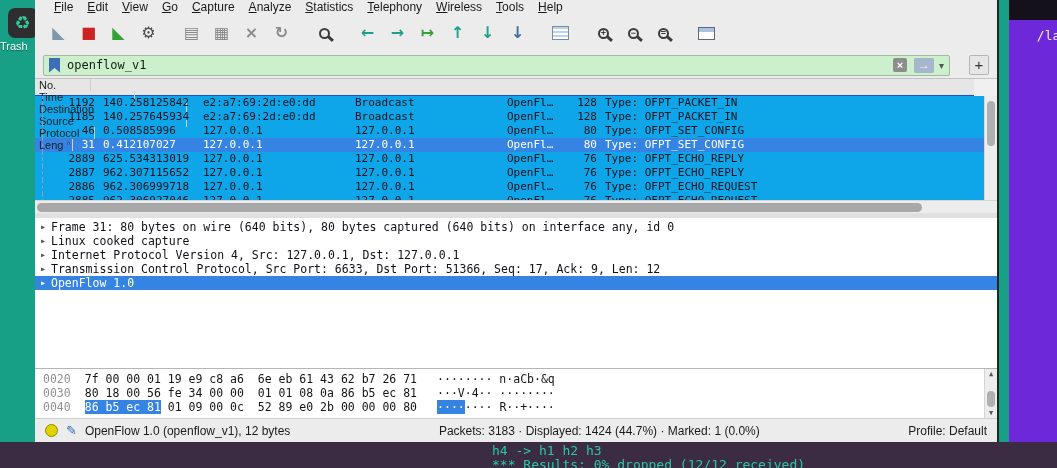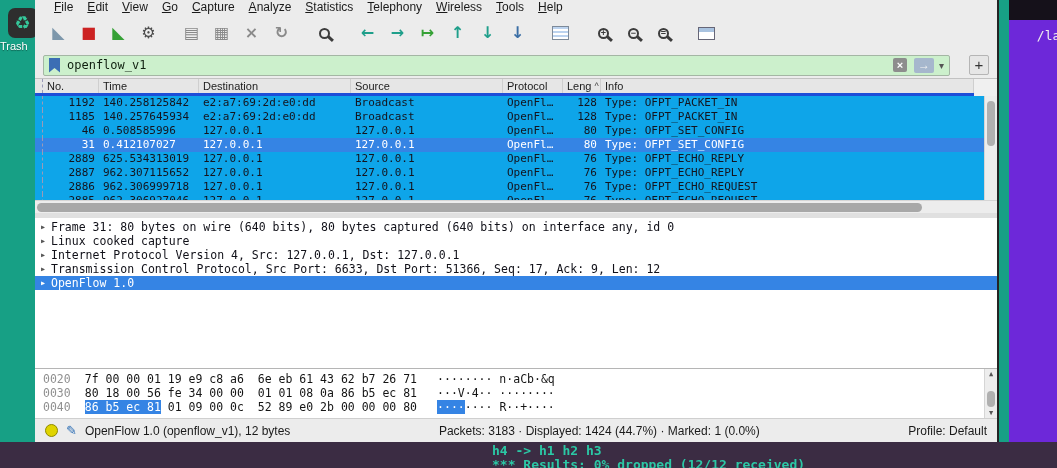--- a/index.html
+++ b/index.html
@@ -8,21 +8,21 @@
 
   
   #left-strip { position:absolute; left:0; top:0; width:45px; height:442px; background:#17a085; }
   .trash-tile { margin:8px auto 2px auto; width:30px; height:30px; background:#2e2e2e; border-radius:7px; display:flex; align-items:center; justify-content:center; }
   .trash-glyph { color:#35c79a; font-size:18px; line-height:1; }
   .trash-label { color:#fff; font-size:11px; text-align:left; text-shadow:0 1px 1px rgba(0,0,0,.4); }
   #right-strip { position:absolute; left:1009px; top:0; width:72px; height:442px; background:#6d28d9; }
   #right-strip .dark-top { height:20px; background:#15111a; }
   .path-label { color:#eeeeee; font-family:"DejaVu Sans Mono", monospace; font-size:13px; text-align:right; padding:8px 5px 0 0; }
   #bottom-strip { position:absolute; left:0; top:442px; width:1057px; height:26px; background:#3b2c43; overflow:hidden; }
-  .tline { padding-left:492px; color:#2bc8a5; font-family:"DejaVu Sans Mono", monospace; font-size:13px; line-height:14px; font-weight:bold; white-space:pre; }
+  .tline { padding-left:492px; color:#2bc8a5; font-family:"DejaVu Sans Mono", monospace; font-size:13px; line-height:14px; font-weight:normal; white-space:pre; }
   .tline:first-child { margin-top:2px; }
 
   
   #wireshark { position:absolute; left:35px; top:0; width:964px; height:442px; display:flex; flex-direction:column; background:#f0f0f0; border-right:2px solid #242424; }
 
   
   .menubar { height:14px; overflow:hidden; display:flex; padding-left:12px; background:#ececec; font-size:12px; line-height:14px; color:#1a1a1a; }
   .menu-item { padding:0 7px; white-space:nowrap; }
   .menu-item::first-letter { text-decoration:underline; }
 
@@ -43,21 +43,21 @@
   .filter-field { flex:1; height:21px; display:flex; align-items:center; background:#ccf0cc; border:1px solid #a4b6a4; border-radius:2px; padding:0 5px; }
   .bookmark { width:11px; height:15px; background:#3c6eb4; clip-path:polygon(0 0,100% 0,100% 100%,50% 70%,0 100%); margin-right:7px; flex:none; }
   .filter-input { flex:1; border:none; outline:none; background:transparent; font-family:"DejaVu Sans Mono", monospace; font-size:12px; color:#102010; }
   .clear-box { width:14px; height:14px; background:#8d8d8d; border-radius:2px; color:#fff; font-size:11px; font-weight:bold; line-height:14px; text-align:center; margin-right:7px; flex:none; }
   .apply-box { width:20px; height:15px; background:#a6b7cd; border-radius:2px; color:#f2f2f2; font-size:12px; font-weight:bold; line-height:15px; text-align:center; margin-right:5px; flex:none; }
   .caret { color:#555; font-size:10px; flex:none; }
   .add-btn { width:20px; height:20px; border:1px solid #b5b5b5; background:#e6e6e6; border-radius:2px; color:#333; font-size:15px; line-height:18px; text-align:center; flex:none; }
 
   
   .packet-list { position:relative; border-top:1px solid #c2c2c2; }
-  .plh { height:17px; background:#e6e6e6; border-bottom:3px solid #1d4ed8; display:flex; font-size:11px; color:#1c1c1c; margin-right:23px; }
+  .plh { height:17px; background:#e6e6e6; border-bottom:1px solid #1d4ed8; display:flex; font-size:11px; color:#1c1c1c; margin-right:23px;flex-direction:column; }
   .hc { border-right:1px solid #cfcfcf; display:flex; align-items:center; overflow:hidden; }
   .hc .sort { margin-left:3px; font-size:9px; color:#444; }
   .plb { height:104px; overflow:hidden; background:#ffffff; font-family:"DejaVu Sans Mono", monospace; font-size:11px; margin-right:13px; }
   .prow { display:flex; height:14px; line-height:14px; background:#0ea5e9; color:#14141e; white-space:nowrap; }
   .prow.selected { background:#3584e4; color:#ffffff; }
   .pc { padding:0 4px; overflow:hidden; white-space:nowrap; flex:none; }
   .pc-gut { width:8px; padding:0; border-right:1px dashed #9a9ab8; }
   .pc-no { width:56px; text-align:right; }
   .pc-time { width:100px; }
   .pc-src { width:152px; }

